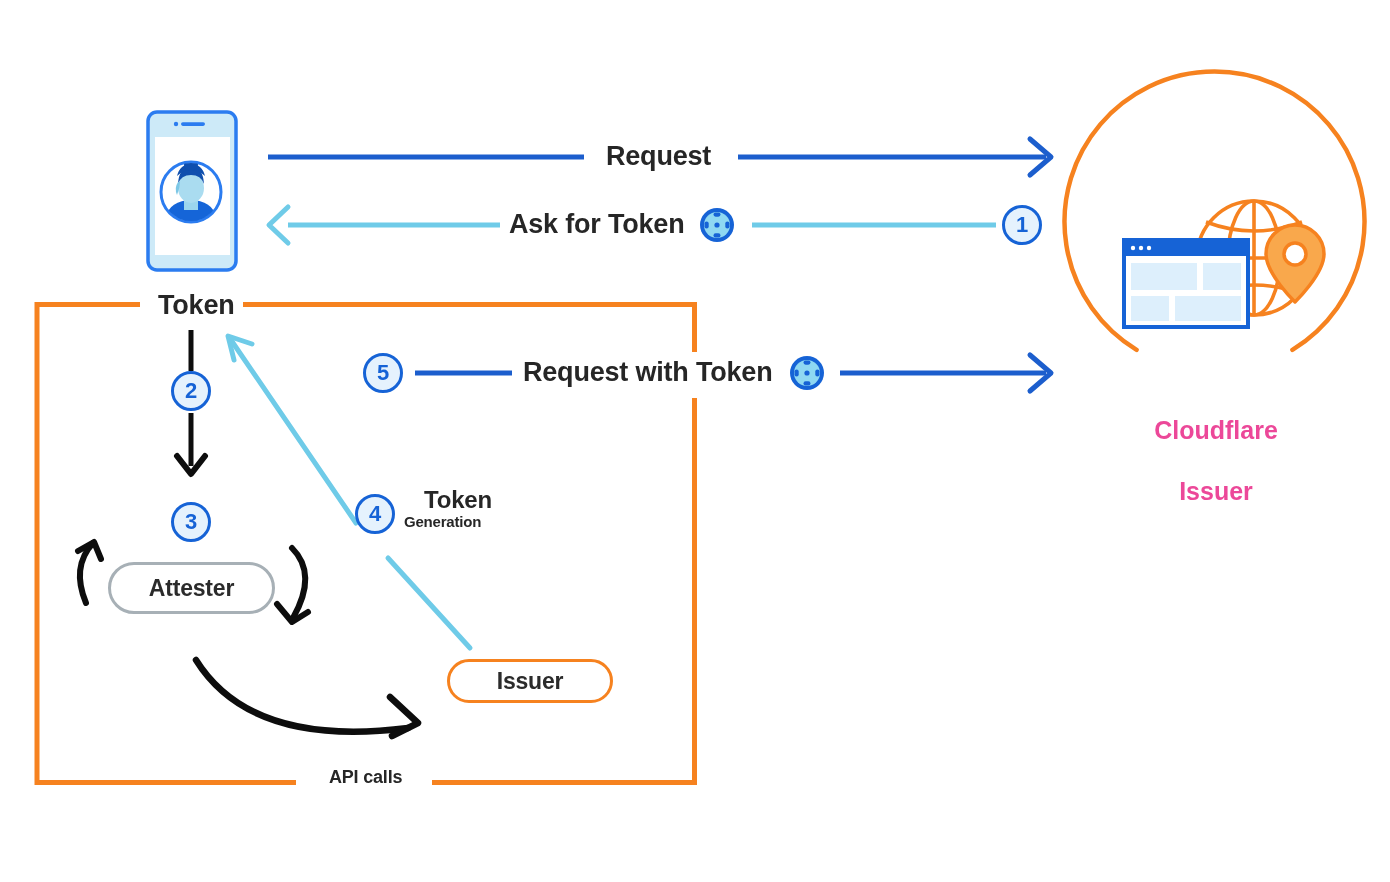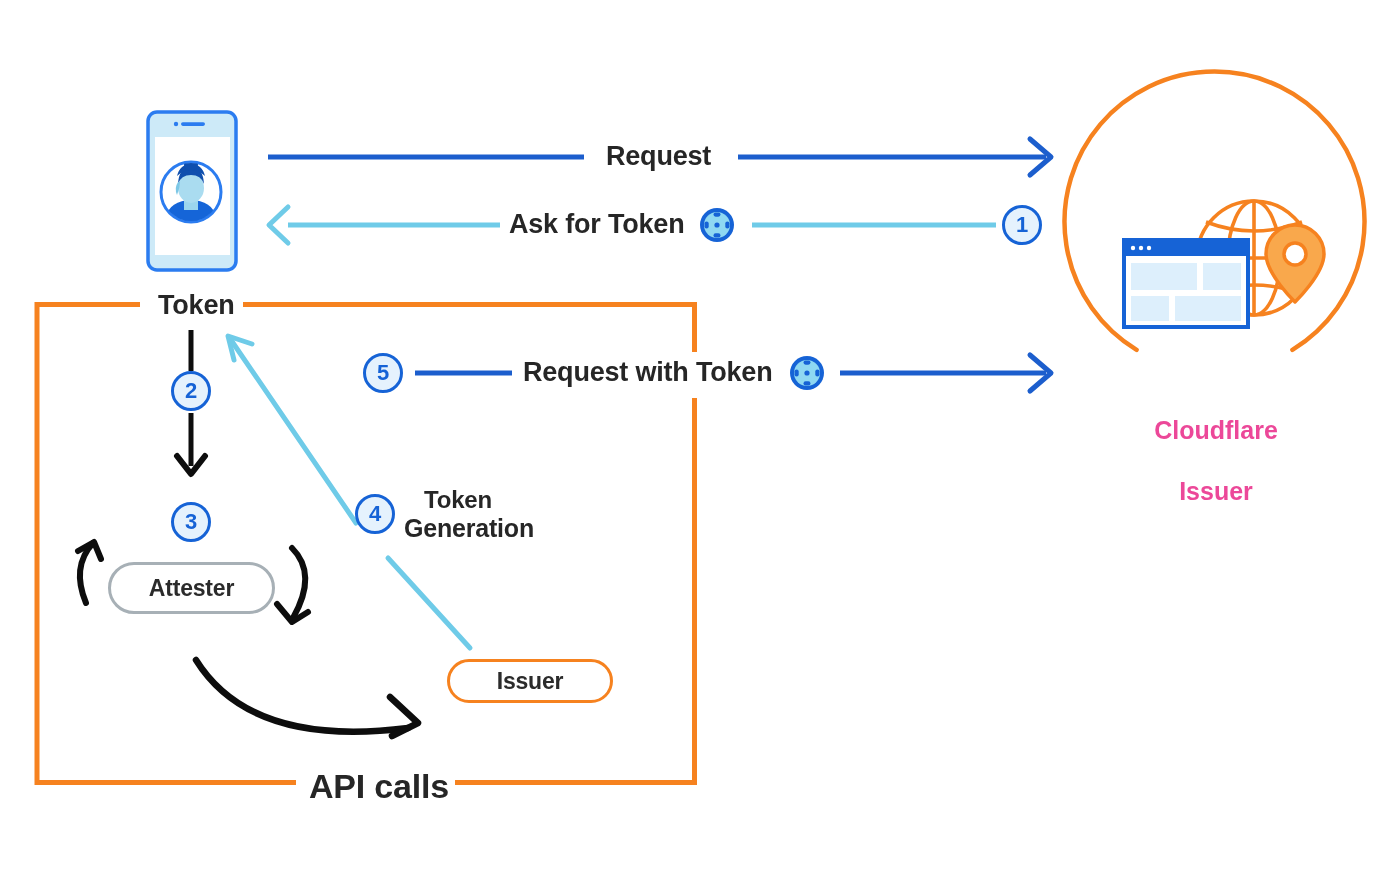--- a/index.html
+++ b/index.html
@@ -254,25 +254,25 @@
   <div class="num" style="left:355px; top:494px;">4</div>
   <div class="num" style="left:363px; top:353px;">5</div>
 
   <div class="lbl onwhite" style="left:606px; top:141px; font-size:27px;">Request</div>
 
   <div class="lbl onwhite" style="left:509px; top:209px; font-size:27px;">Ask for Token</div>
 
   <div class="lbl onwhite" style="left:523px; top:357px; font-size:27px;">Request with Token</div>
 
   <div class="lbl" style="left:424px; top:487px; font-size:24px;">Token</div>
-  <div class="lbl" style="left:404px; top:514px; font-size:25px;">Generation</div>
+  <div class="lbl" style="left:404px; top:514px; font-size:15px;">Generation</div>
 
   <div class="lbl onwhite" style="left:152px; top:290px; font-size:27px; padding:0 6px;">Token</div>
 
-  <div class="lbl onwhite" style="left:303px; top:767px; font-size:34px; padding:0 6px;">API calls</div>
+  <div class="lbl onwhite" style="left:323px; top:767px; font-size:18px; padding:0 6px;">API calls</div>
 
   <div class="pill attester" style="left:108px; top:562px; width:167px; height:52px;">
     <span>Attester</span>
   </div>
 
   <div class="pill issuer" style="left:447px; top:659px; width:166px; height:44px;">
     <span>Issuer</span>
   </div>
 
   <div class="cf-caption" style="left:1126px; top:384px; width:180px;">

